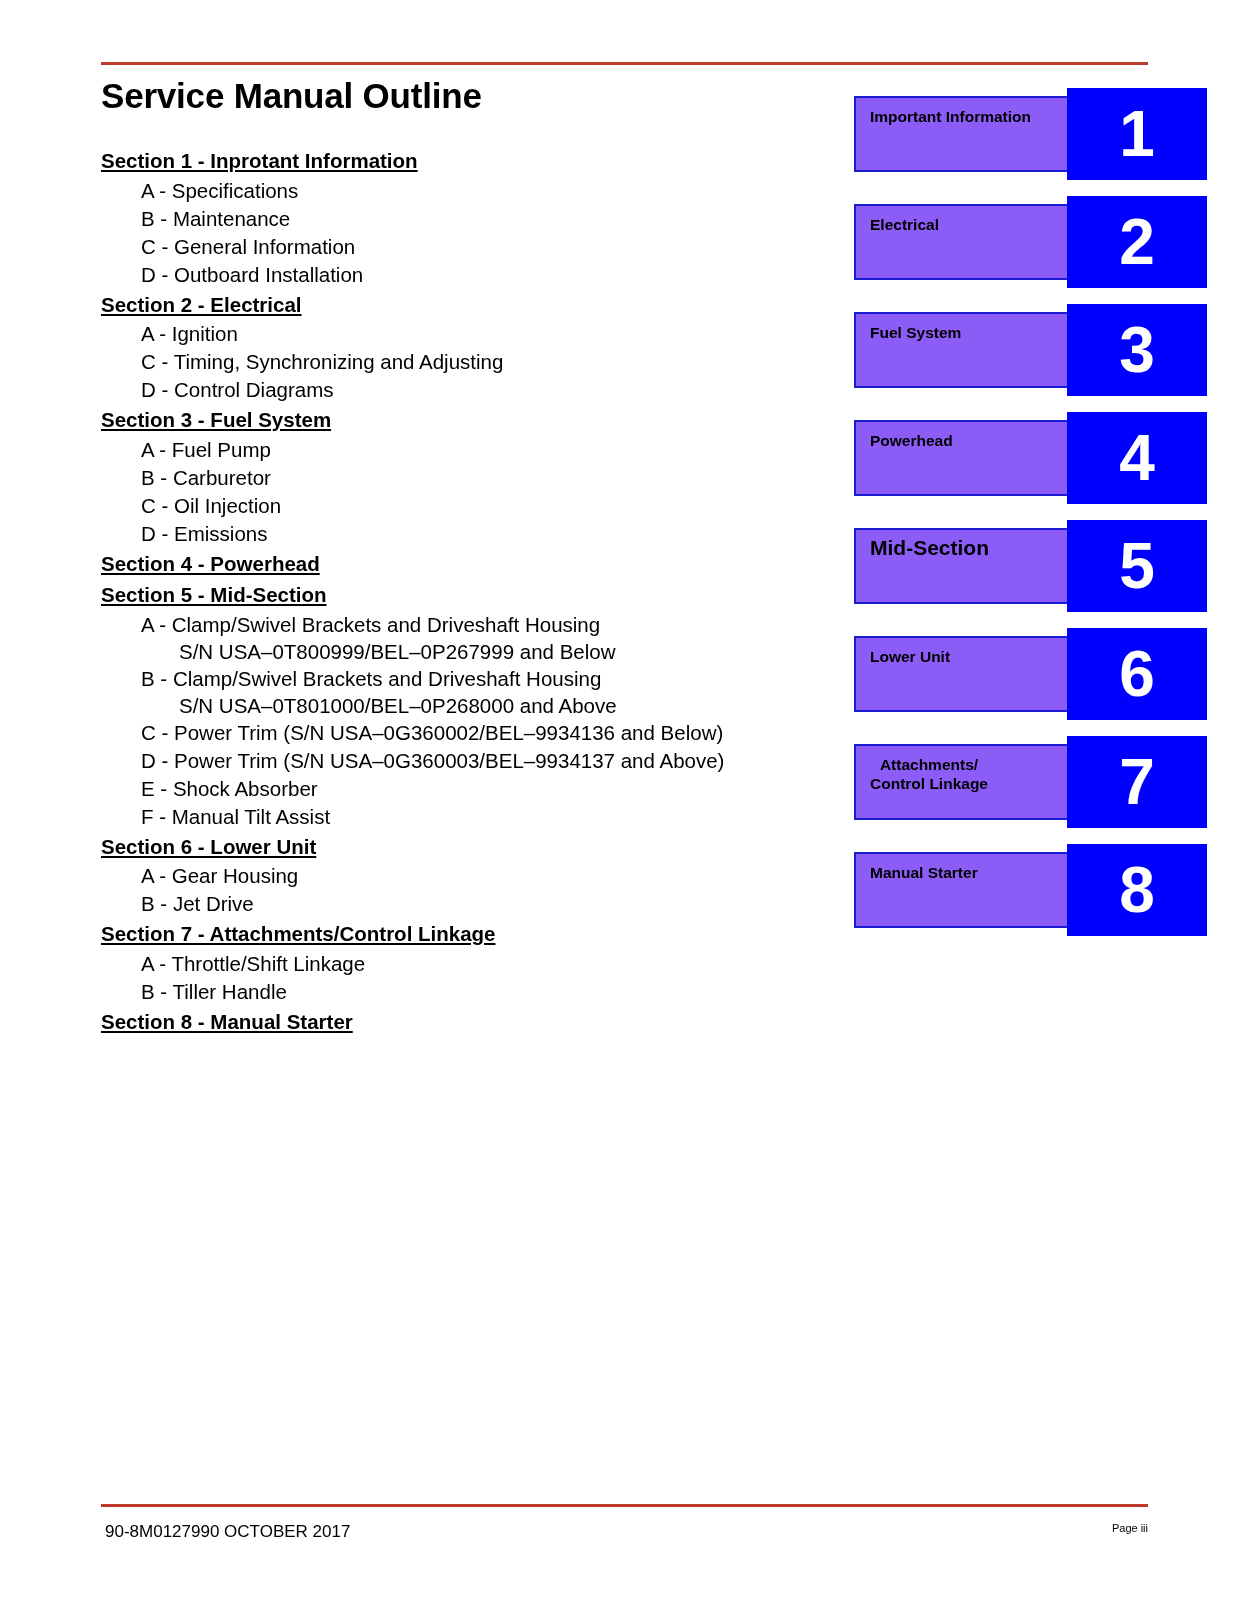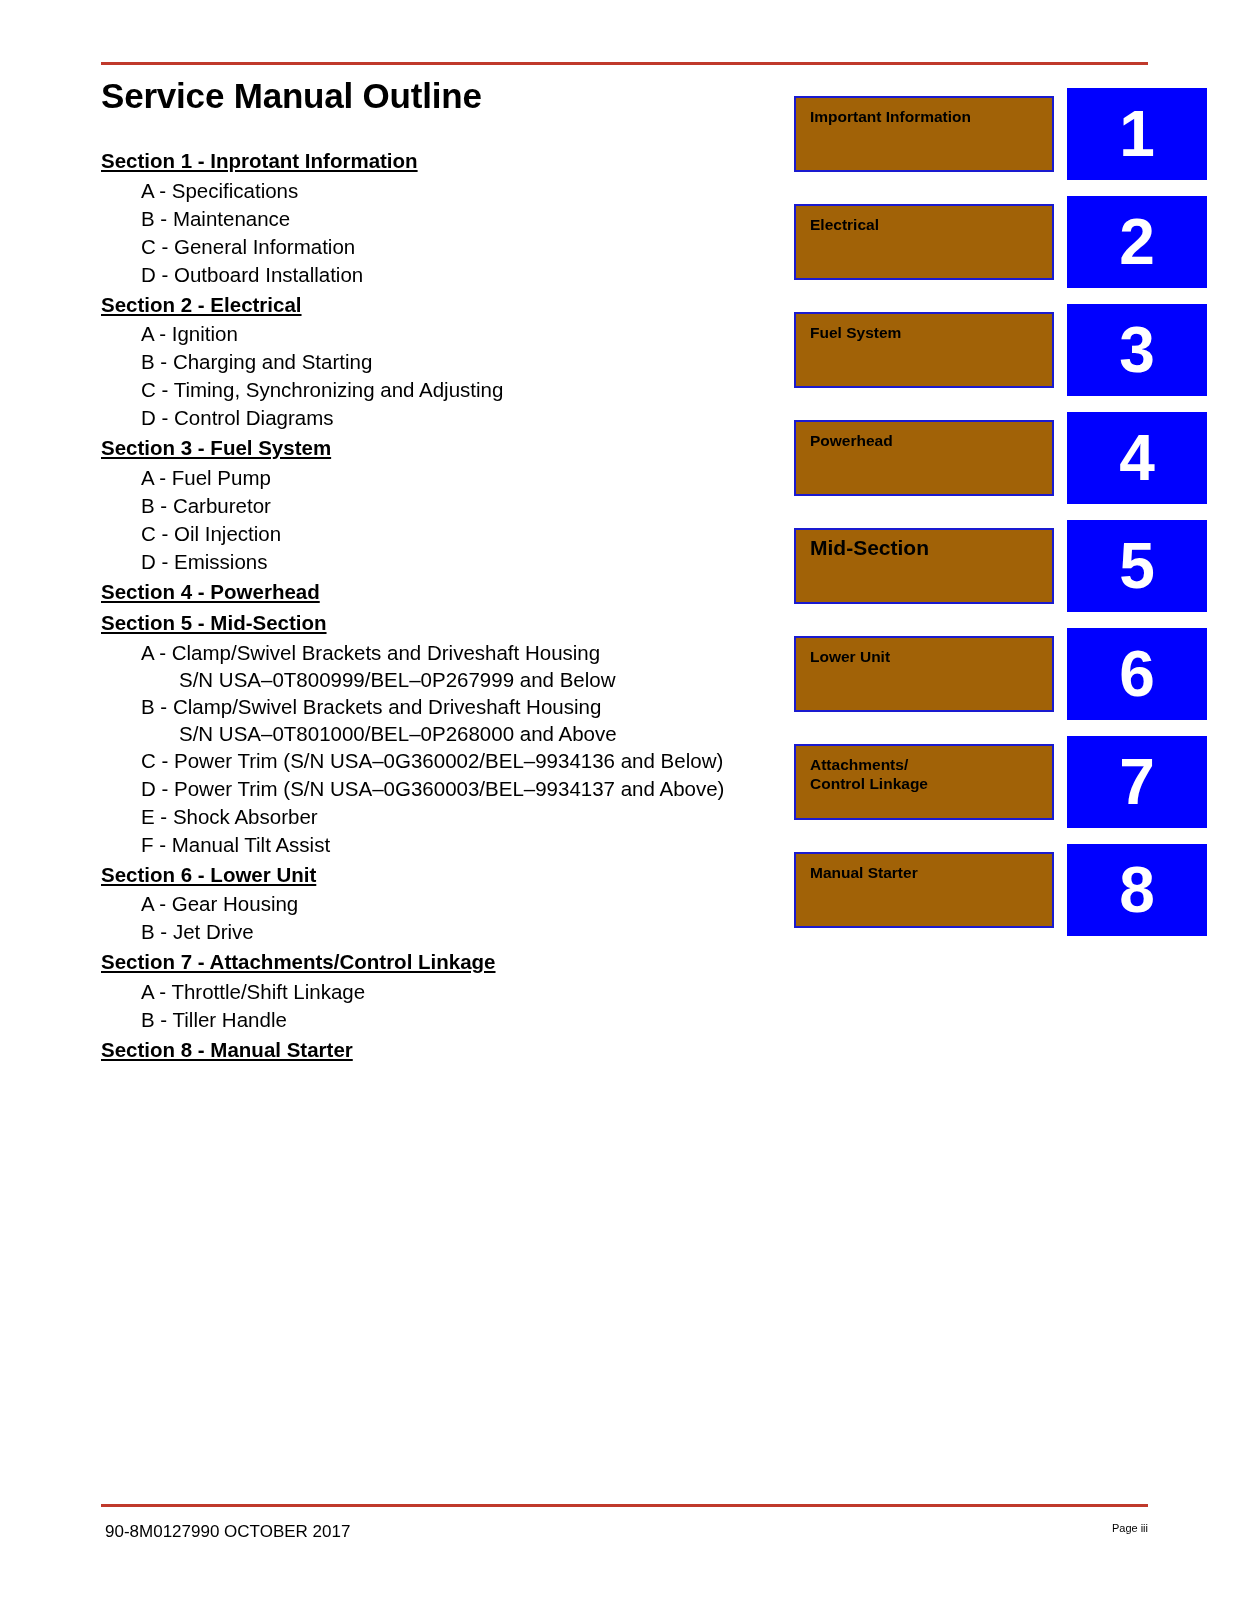--- a/index.html
+++ b/index.html
@@ -79,25 +79,26 @@
   }
 
   
   .tabs {
     position: absolute;
     left: 0;
     top: 0;
   }
   .tab-box {
     position: absolute;
-    left: 794px;
+    left: 854px;
     box-sizing: border-box;
     width: 260px;
-    background: #a16207;
+    background: #8b5cf6;
     border: 2px solid #1a1ad0;
+    text-align: center;
   }
   .tab-label {
     position: absolute;
     left: 14px;
     top: 9px;
     font-size: 15.5px;
     font-weight: bold;
     line-height: 19px;
     white-space: pre-line;
     color: #000000;
@@ -144,21 +145,20 @@
   <div class="page-title">Service Manual Outline</div>
 
   <div class="outline">
       <div class="sec-head">Section 1 - Inprotant Information</div>
       <div class="sub-item">A - Specifications</div>
       <div class="sub-item">B - Maintenance</div>
       <div class="sub-item">C - General Information</div>
       <div class="sub-item">D - Outboard Installation</div>
       <div class="sec-head">Section 2 - Electrical</div>
       <div class="sub-item">A - Ignition</div>
-      <div class="sub-item">B - Charging and Starting</div>
       <div class="sub-item">C - Timing, Synchronizing and Adjusting</div>
       <div class="sub-item">D - Control Diagrams</div>
       <div class="sec-head">Section 3 - Fuel System</div>
       <div class="sub-item">A - Fuel Pump</div>
       <div class="sub-item">B - Carburetor</div>
       <div class="sub-item">C - Oil Injection</div>
       <div class="sub-item">D - Emissions</div>
       <div class="sec-head">Section 4 - Powerhead</div>
       <div class="sec-head">Section 5 - Mid-Section</div>
       <div class="sub-item">A - Clamp/Swivel Brackets and Driveshaft Housing</div>

